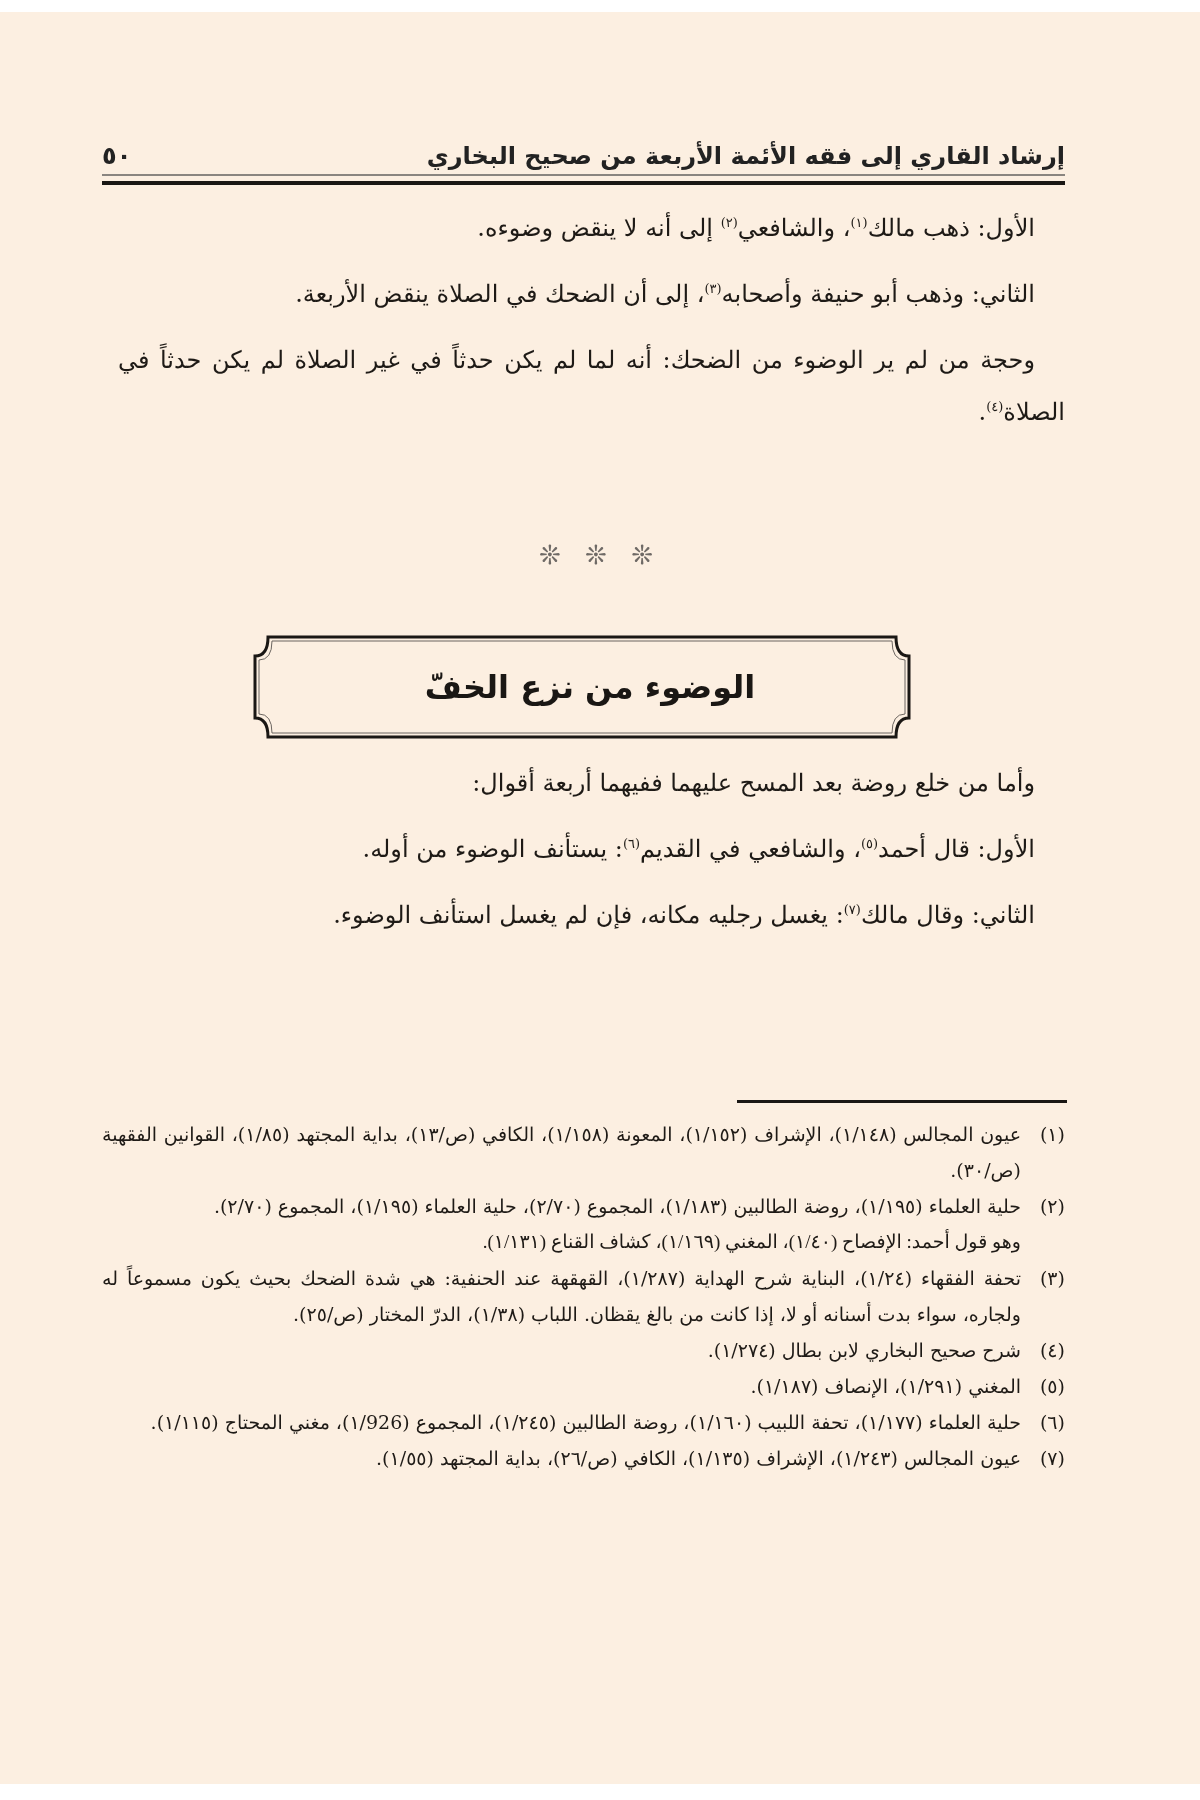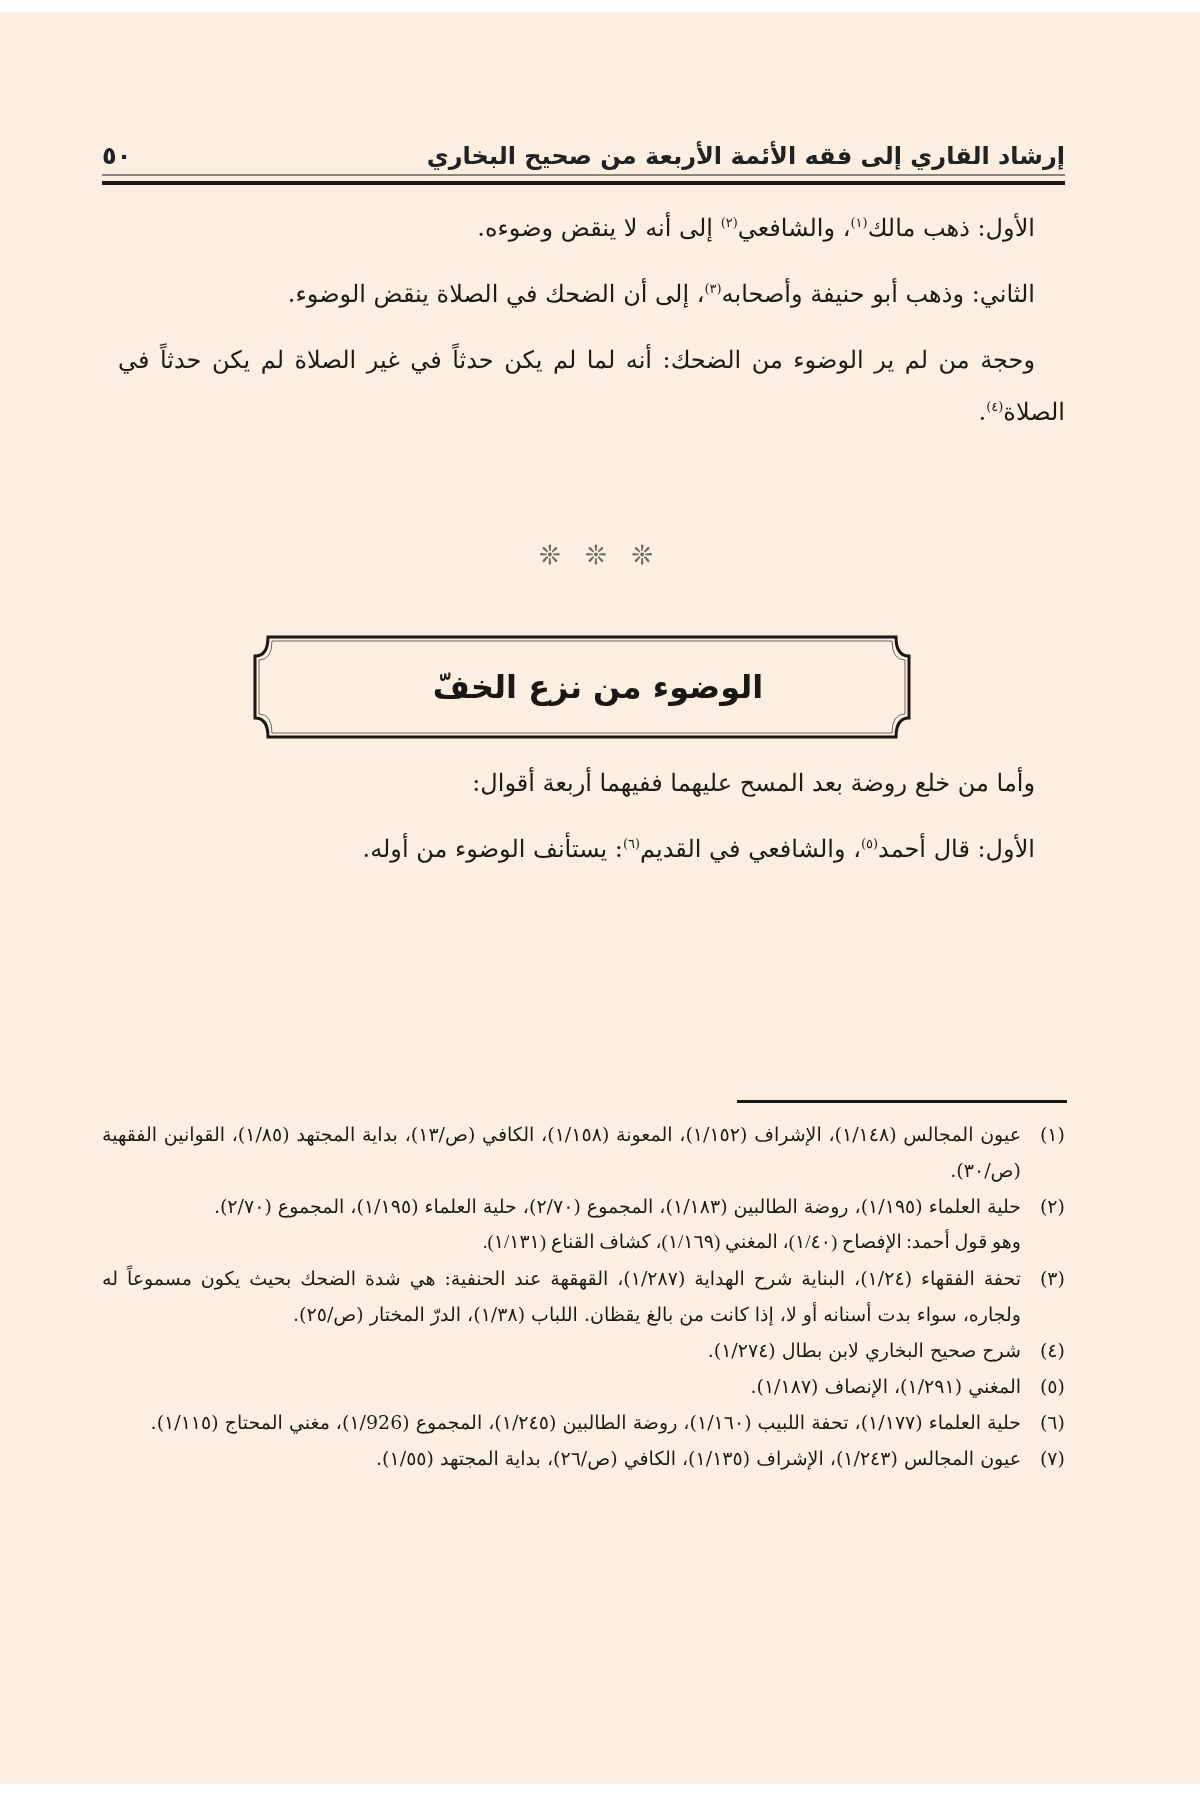--- a/index.html
+++ b/index.html
@@ -34,21 +34,21 @@
     .ornament {
       position: absolute; left: 0; width: 1200px; top: 528px; text-align: center;
       font-size: 26px; color: #6f6a66; letter-spacing: 8px;
     }
 
     .title-box {
       position: absolute; left: 252px; top: 622px; width: 660px; height: 106px;
     }
     .title-box svg { position: absolute; left: 0; top: 0; }
     .title-text {
-      position: absolute; left: 16px; top: 0; width: 660px; height: 106px;
+      position: absolute; left: 8px; top: 0; width: 660px; height: 106px;
       display: flex; align-items: center; justify-content: center;
       direction: rtl; font-size: 32px; font-weight: bold; color: #1a1714;
       font-family: "DejaVu Sans", sans-serif;
     }
 
     .body-text-2 {
       position: absolute; left: 102px; top: 745px; width: 963px;
       direction: rtl; text-align: justify;
       font-family: "DejaVu Serif", serif; font-size: 24px; line-height: 52px;
     }
@@ -79,21 +79,21 @@
   <div class="rule-thin"></div>
   <div class="rule-thick"></div>
 
   <div class="body-text">
     <p>
       <span>الأول:</span>
       <span>ذهب مالك</span><sup>(١)</sup><span>، والشافعي</span><sup>(٢)</sup><span> إلى أنه لا ينقض وضوءه.</span>
     </p>
     <p>
       <span>الثاني:</span>
-      <span>وذهب أبو حنيفة وأصحابه</span><sup>(٣)</sup><span>، إلى أن الضحك في الصلاة ينقض الوضوء.</span>
+      <span>وذهب أبو حنيفة وأصحابه</span><sup>(٣)</sup><span>، إلى أن الضحك في الصلاة ينقض الأربعة.</span>
     </p>
     <p>
       <span class="bold">وحجة من لم ير الوضوء من الضحك:</span>
       <span>أنه لما لم يكن حدثاً في غير الصلاة لم يكن حدثاً في الصلاة</span><sup>(٤)</sup><span>.</span>
     </p>
   </div>
 
   <div class="ornament">❊ ❊ ❊</div>
 
   <div class="title-box">
@@ -102,20 +102,24 @@
       <path d="M20 7 L640 7 Q640 26 653 26 L653 80 Q640 80 640 99 L20 99 Q20 80 7 80 L7 26 Q20 26 20 7 Z" fill="none" stroke="#6b6560" stroke-width="1"></path>
     </svg>
     <div class="title-text">الوضوء من نزع الخفّ</div>
   </div>
 
   <div class="body-text-2">
     <p class="bold">وأما من خلع روضة بعد المسح عليهما ففيهما أربعة أقوال:</p>
     <p>
       <span>الأول:</span>
       <span>قال أحمد</span><sup>(٥)</sup><span>، والشافعي في القديم</span><sup>(٦)</sup><span>: يستأنف الوضوء من أوله.</span>
+    </p>
+    <p>
+      <span>الثاني:</span>
+      <span>وقال مالك</span><sup>(٧)</sup><span>: يغسل رجليه مكانه، فإن لم يغسل استأنف الوضوء.</span>
     </p>
   </div>
 
   <div class="fn-rule"></div>
 
   <div class="footnotes">
     <div class="fn">
       <span class="fn-num">(١)</span>
       <span class="fn-body">عيون المجالس (١/١٤٨)، الإشراف (١/١٥٢)، المعونة (١/١٥٨)، الكافي (ص/١٣)، بداية المجتهد (١/٨٥)، القوانين الفقهية (ص/٣٠).</span>
     </div>

